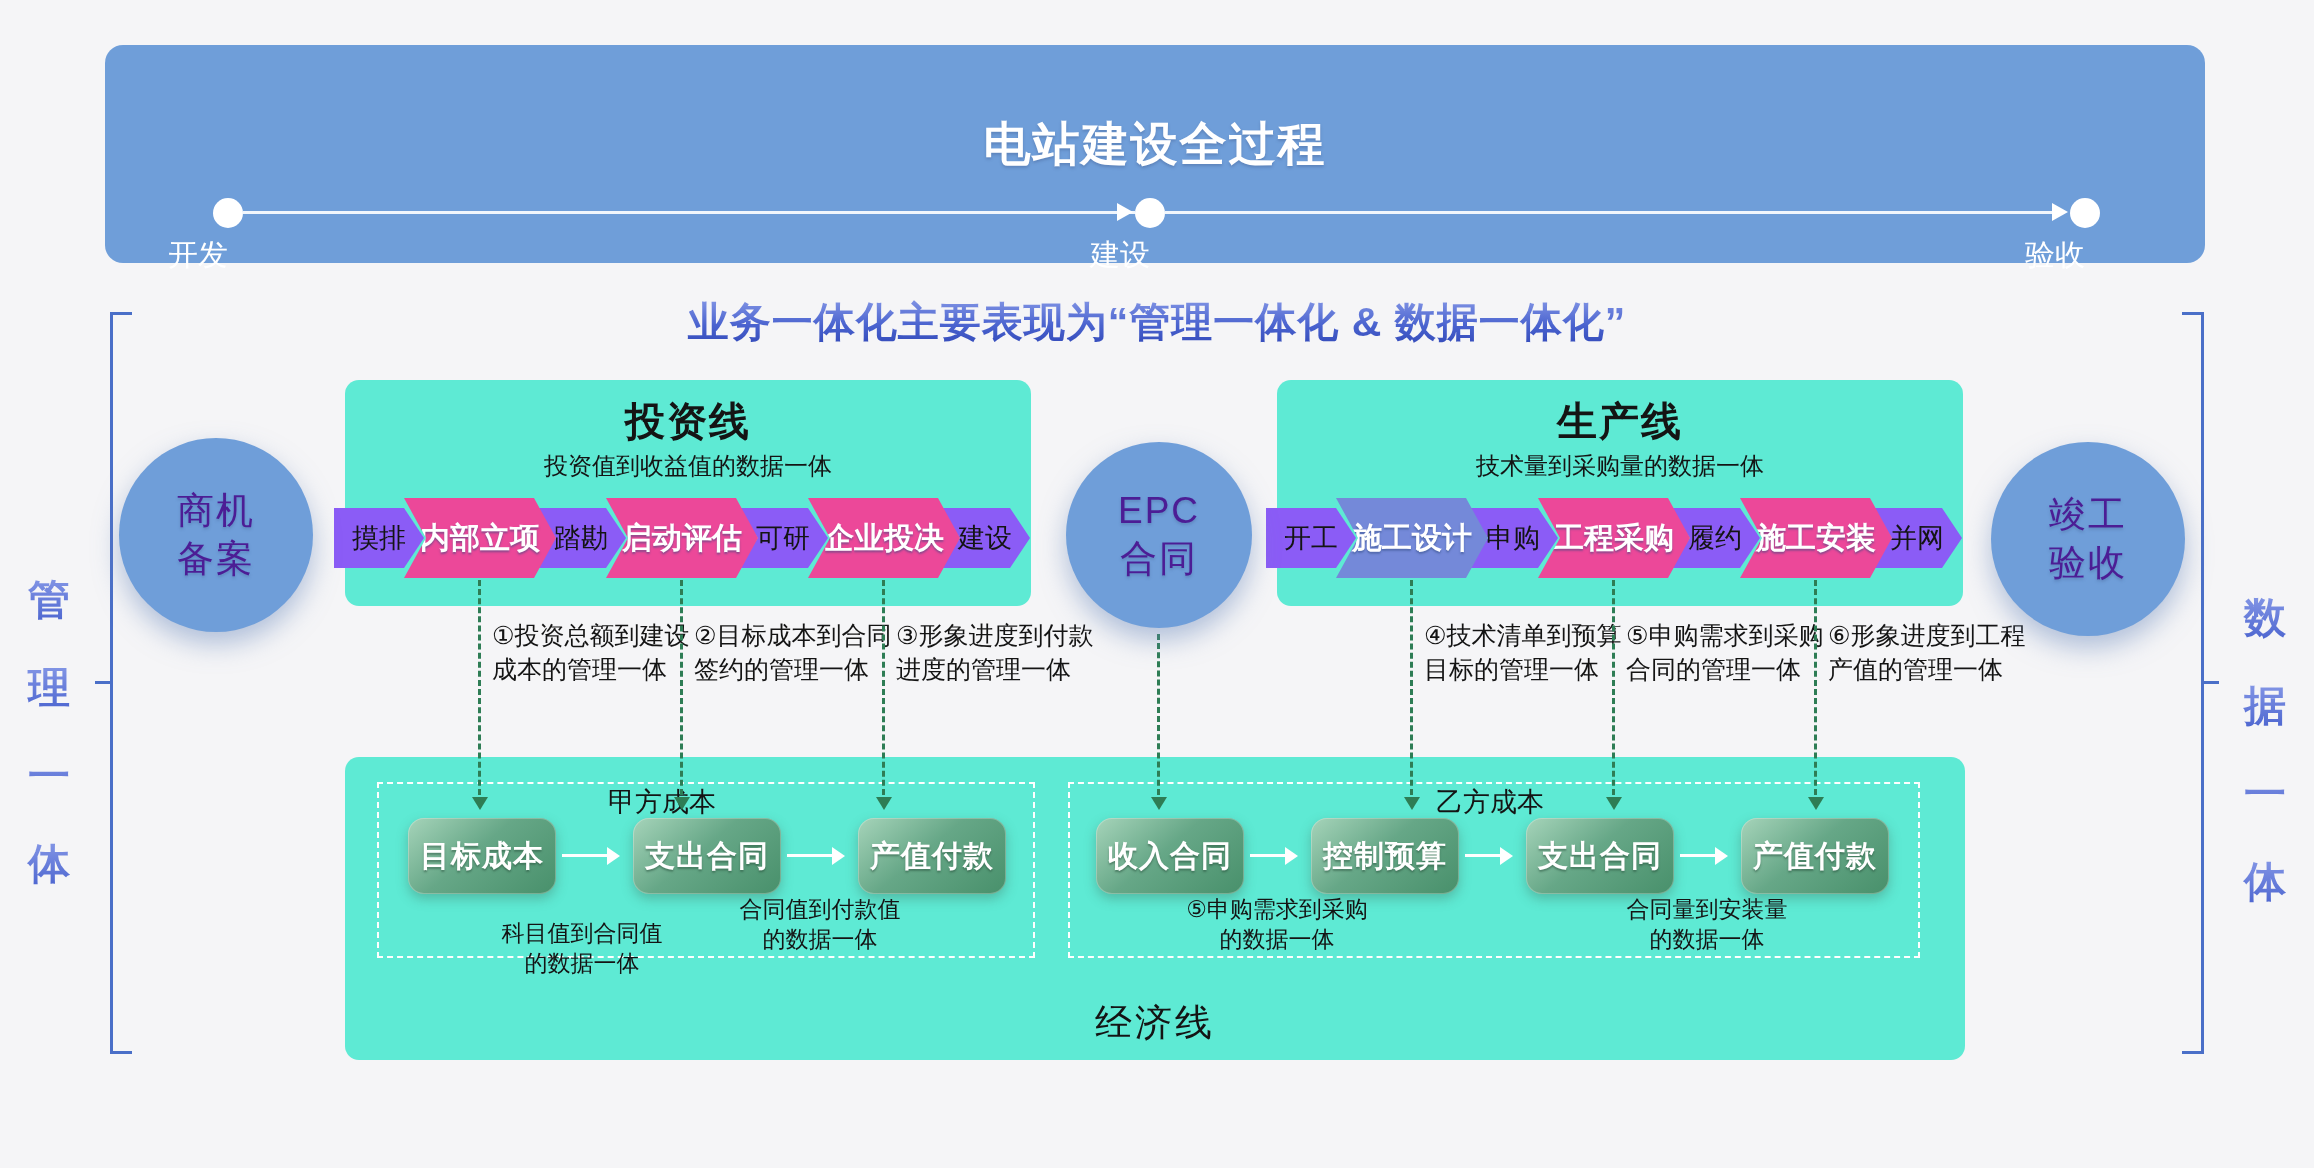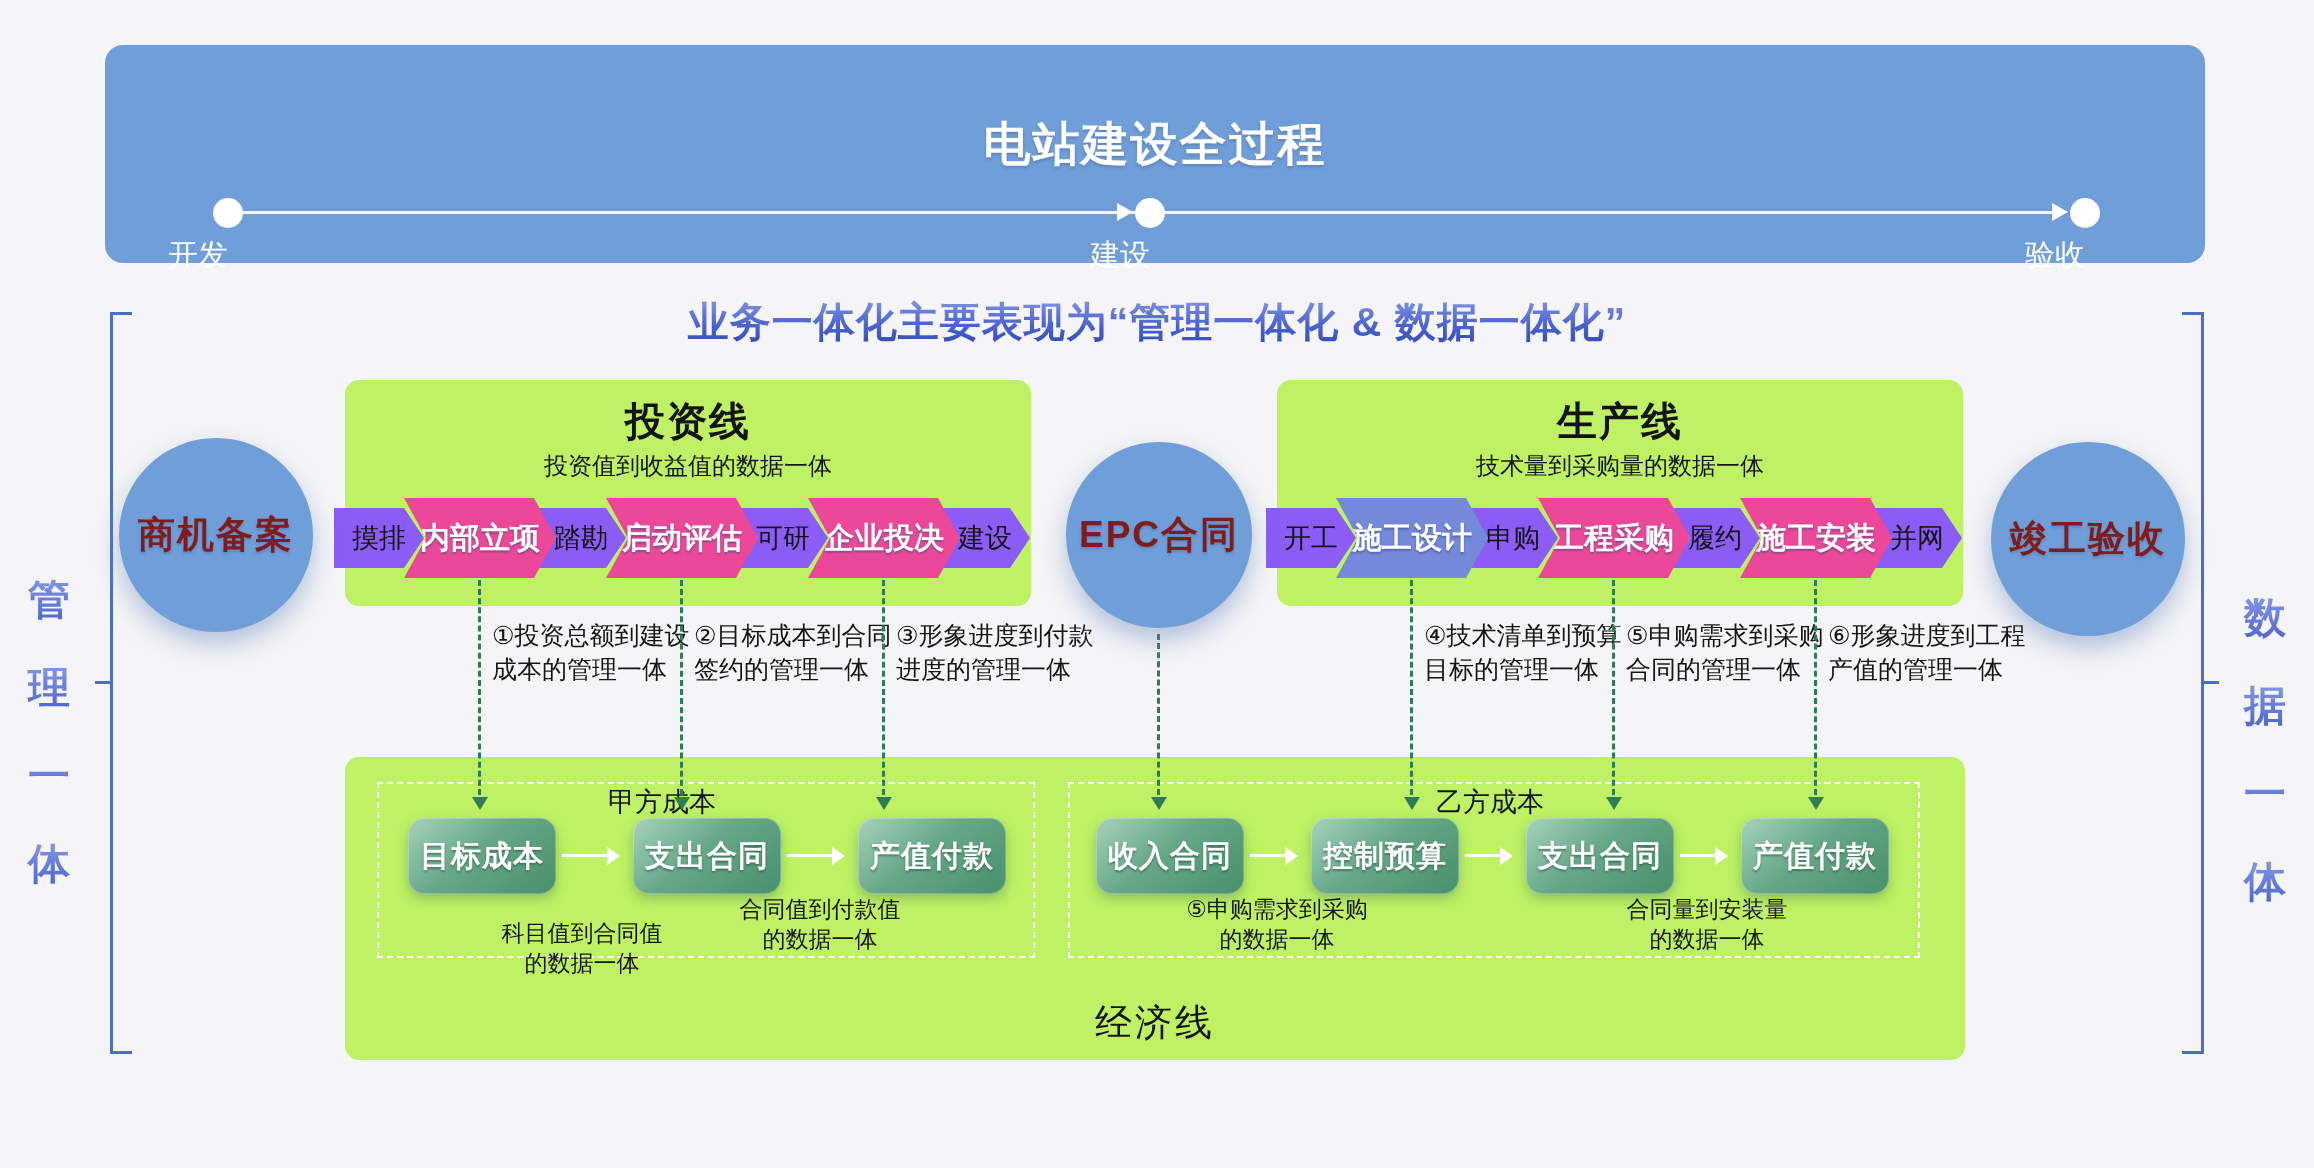--- a/index.html
+++ b/index.html
@@ -32,29 +32,29 @@
 
   
   .bracket-line{position:absolute;width:3px;background:#4a6fc8;}
   .bracket-nub{position:absolute;height:3px;background:#4a6fc8;}
   .vchar{width:70px;height:88px;text-align:center;font-size:42px;font-weight:700;
     background:linear-gradient(180deg,#8a9ce8 0%,#4a63cf 60%,#2e45b5 100%);
     -webkit-background-clip:text;background-clip:text;color:transparent;}
   .vstack{position:absolute;display:flex;flex-direction:column;}
 
   
-  .bigbox{position:absolute;background:#bef264;border-radius:14px;font-family:Liberation Mono, monospace;}
+  .bigbox{position:absolute;background:#5eead4;border-radius:14px;font-family:Liberation Mono, monospace;}
   .bigbox-title{position:absolute;left:0;width:100%;text-align:center;color:#141414;
     font-size:40px;font-weight:700;letter-spacing:2px;}
   .bigbox-sub{position:absolute;left:0;width:100%;text-align:center;color:#141414;font-size:24px;}
 
   
   .circle{position:absolute;border-radius:50%;background:#6f9ed9;
-    display:flex;flex-direction:row;align-items:center;justify-content:center;
-    color:#7f1d1d;font-weight:700;font-size:37px;line-height:1.3;letter-spacing:2px;
+    display:flex;flex-direction:column;align-items:center;justify-content:center;
+    color:#4c1d95;font-weight:400;font-size:37px;line-height:1.3;letter-spacing:2px;
     box-shadow:0 12px 26px rgba(110,140,190,.5);z-index:5;
     text-shadow:0 2px 3px rgba(70,100,150,.4);}
 
   
   .chev-strip{position:absolute;top:498px;height:80px;display:flex;align-items:center;z-index:3;}
   .seg{display:flex;align-items:center;justify-content:center;flex:0 0 auto;}
   .seg.plain{width:90px;height:60px;background:#8b5cf6;color:#141414;font-size:27px;z-index:1;
     clip-path:polygon(0 0,calc(100% - 20px) 0,100% 50%,calc(100% - 20px) 100%,0 100%,20px 50%);
     filter:drop-shadow(0 2px 2px rgba(120,145,190,.3));}
   .seg.plain.first{clip-path:polygon(0 0,calc(100% - 20px) 0,100% 50%,calc(100% - 20px) 100%,0 100%);}

